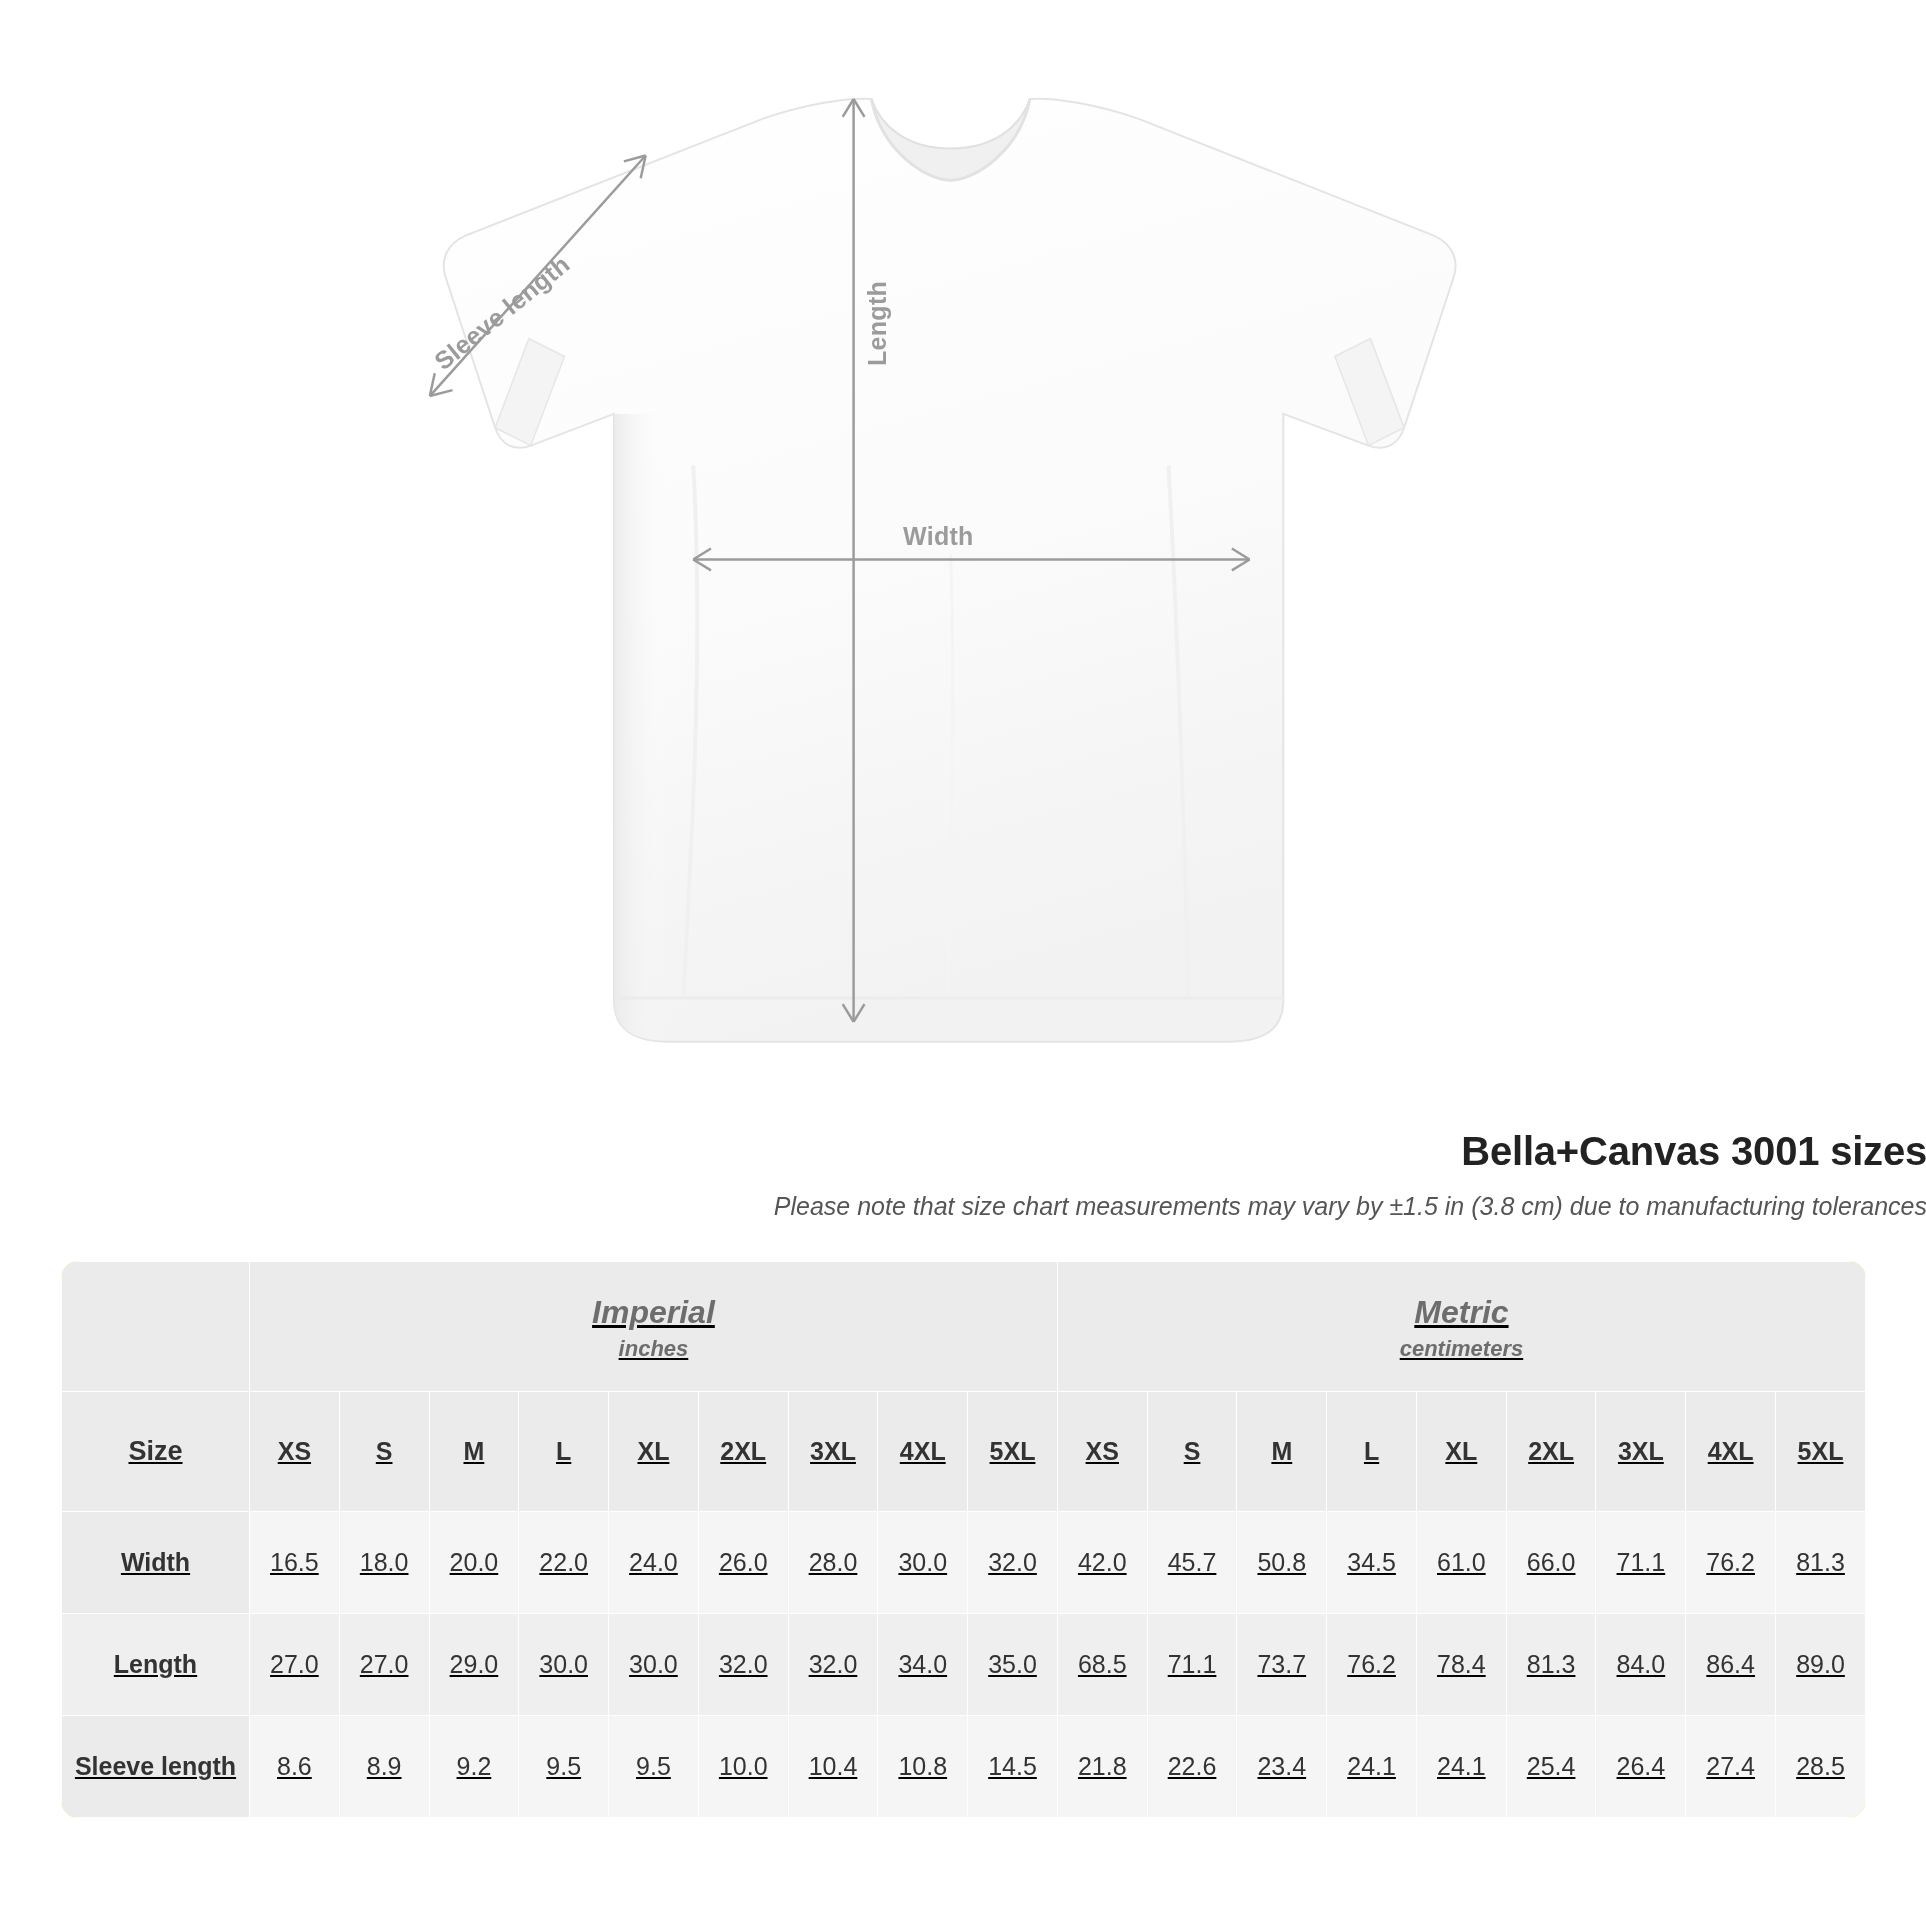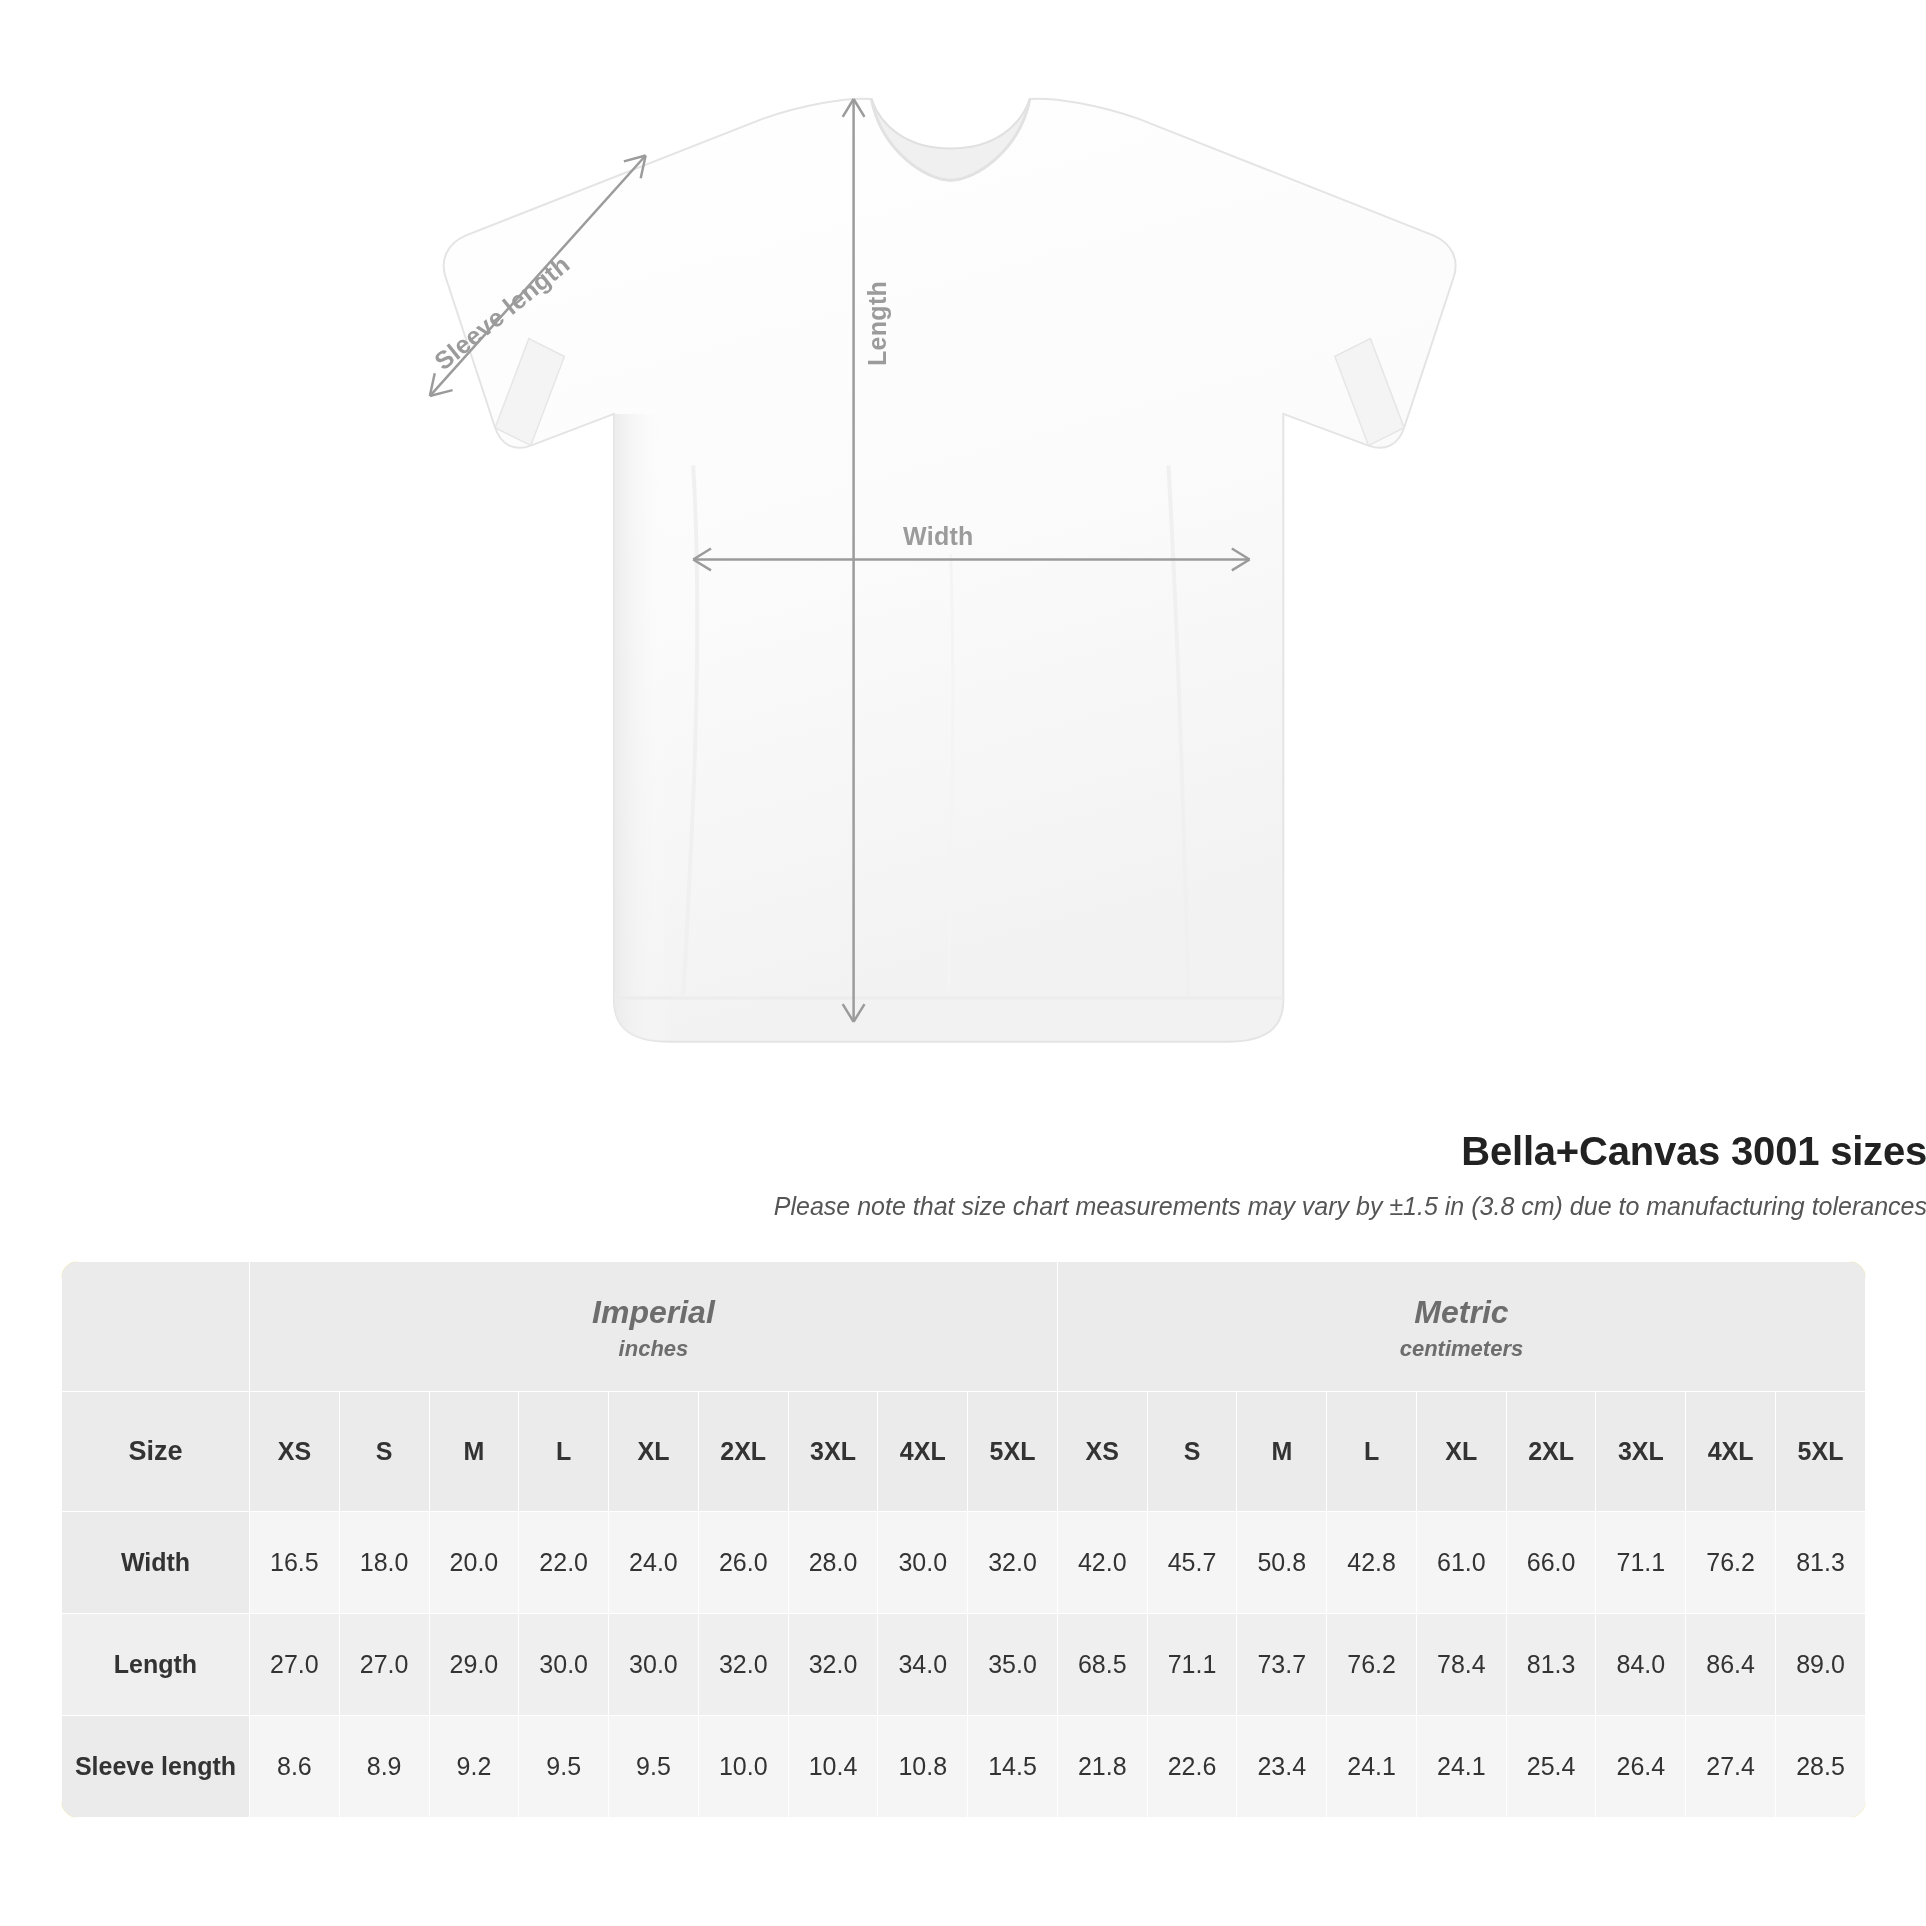--- a/index.html
+++ b/index.html
@@ -65,20 +65,21 @@
     color: #555555;
     margin: 0;
   }
 
   
   .table-wrap {
     margin: 40px 61px 0 61px;
     border-radius: 18px;
     overflow: hidden;
     background: #fde047;
+    text-decoration: underline;
   }
   table.size-table {
     width: 100%;
     border-collapse: collapse;
     table-layout: fixed;
   }
   table.size-table th, table.size-table td {
     text-align: center;
     vertical-align: middle;
     font-size: 25px;
@@ -258,21 +259,21 @@
           <td>20.0</td>
           <td>22.0</td>
           <td>24.0</td>
           <td>26.0</td>
           <td>28.0</td>
           <td>30.0</td>
           <td>32.0</td>
           <td>42.0</td>
           <td>45.7</td>
           <td>50.8</td>
-          <td>42.8</td>
+          <td>34.5</td>
           <td>61.0</td>
           <td>66.0</td>
           <td>71.1</td>
           <td>76.2</td>
           <td>81.3</td>
         </tr>
         <tr>
           <td class="rowhead">Length</td>
           <td>27.0</td>
           <td>27.0</td>

